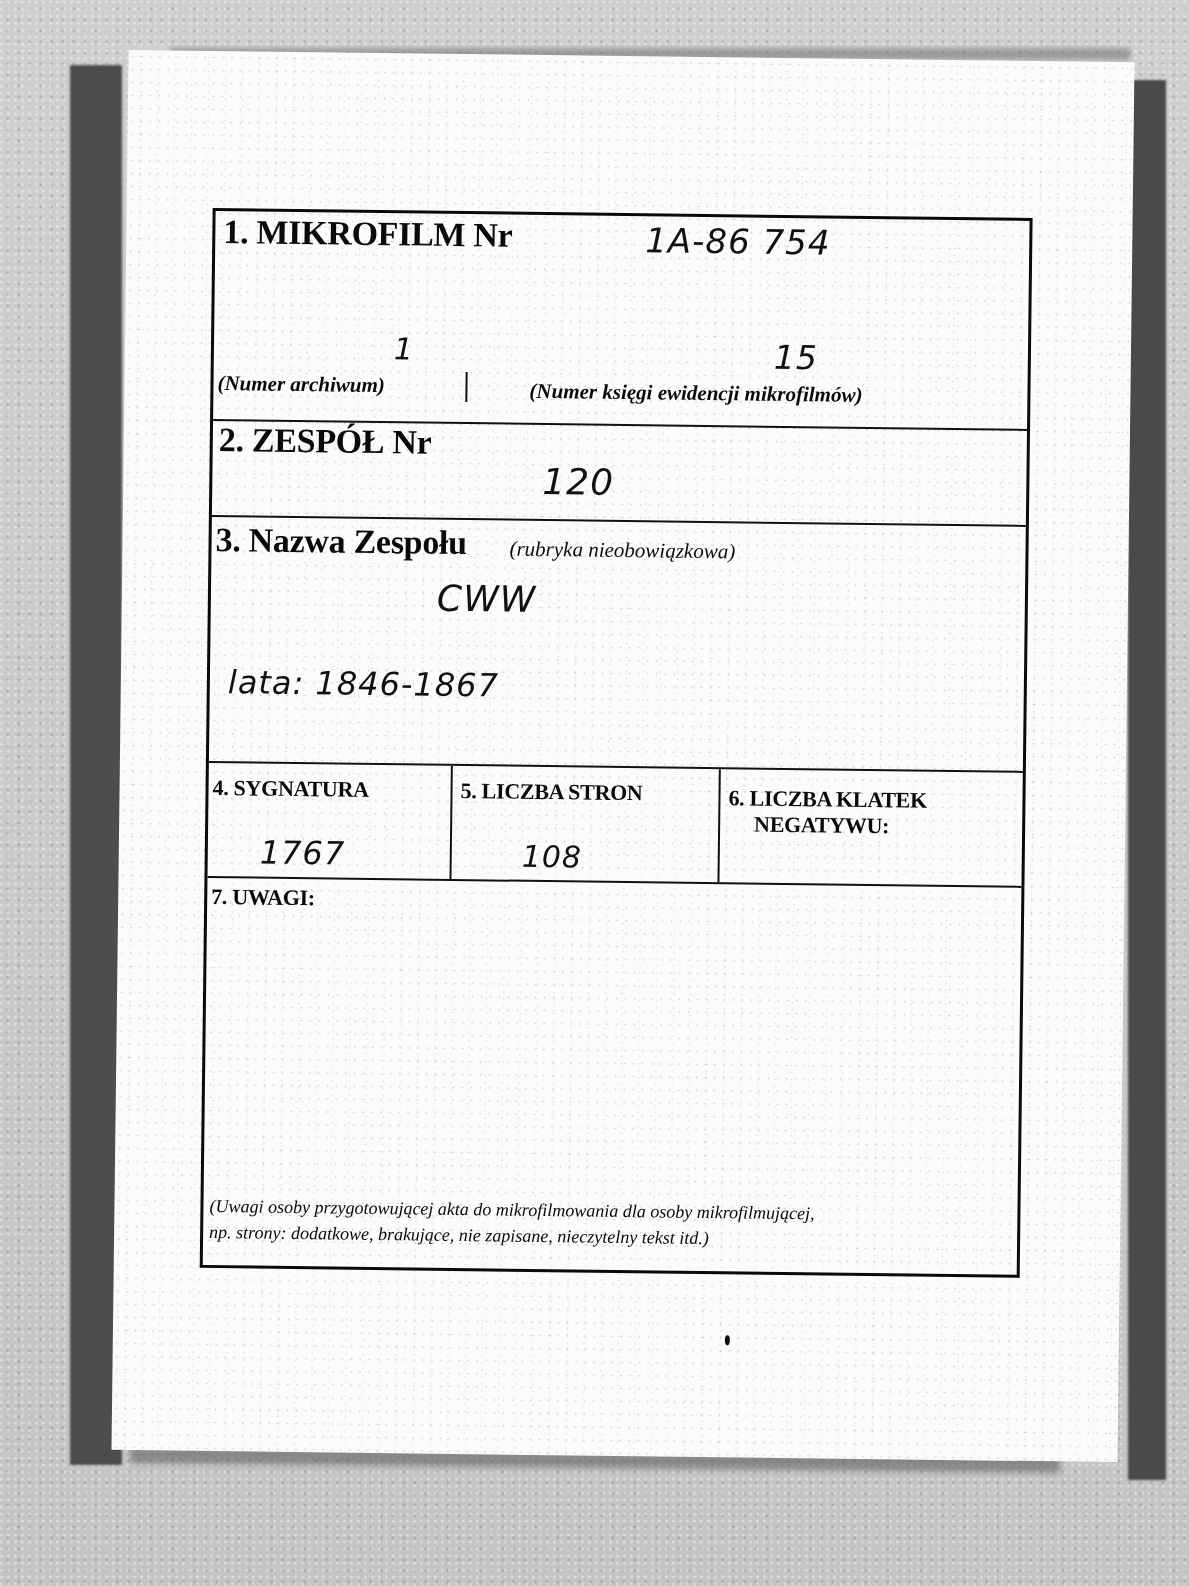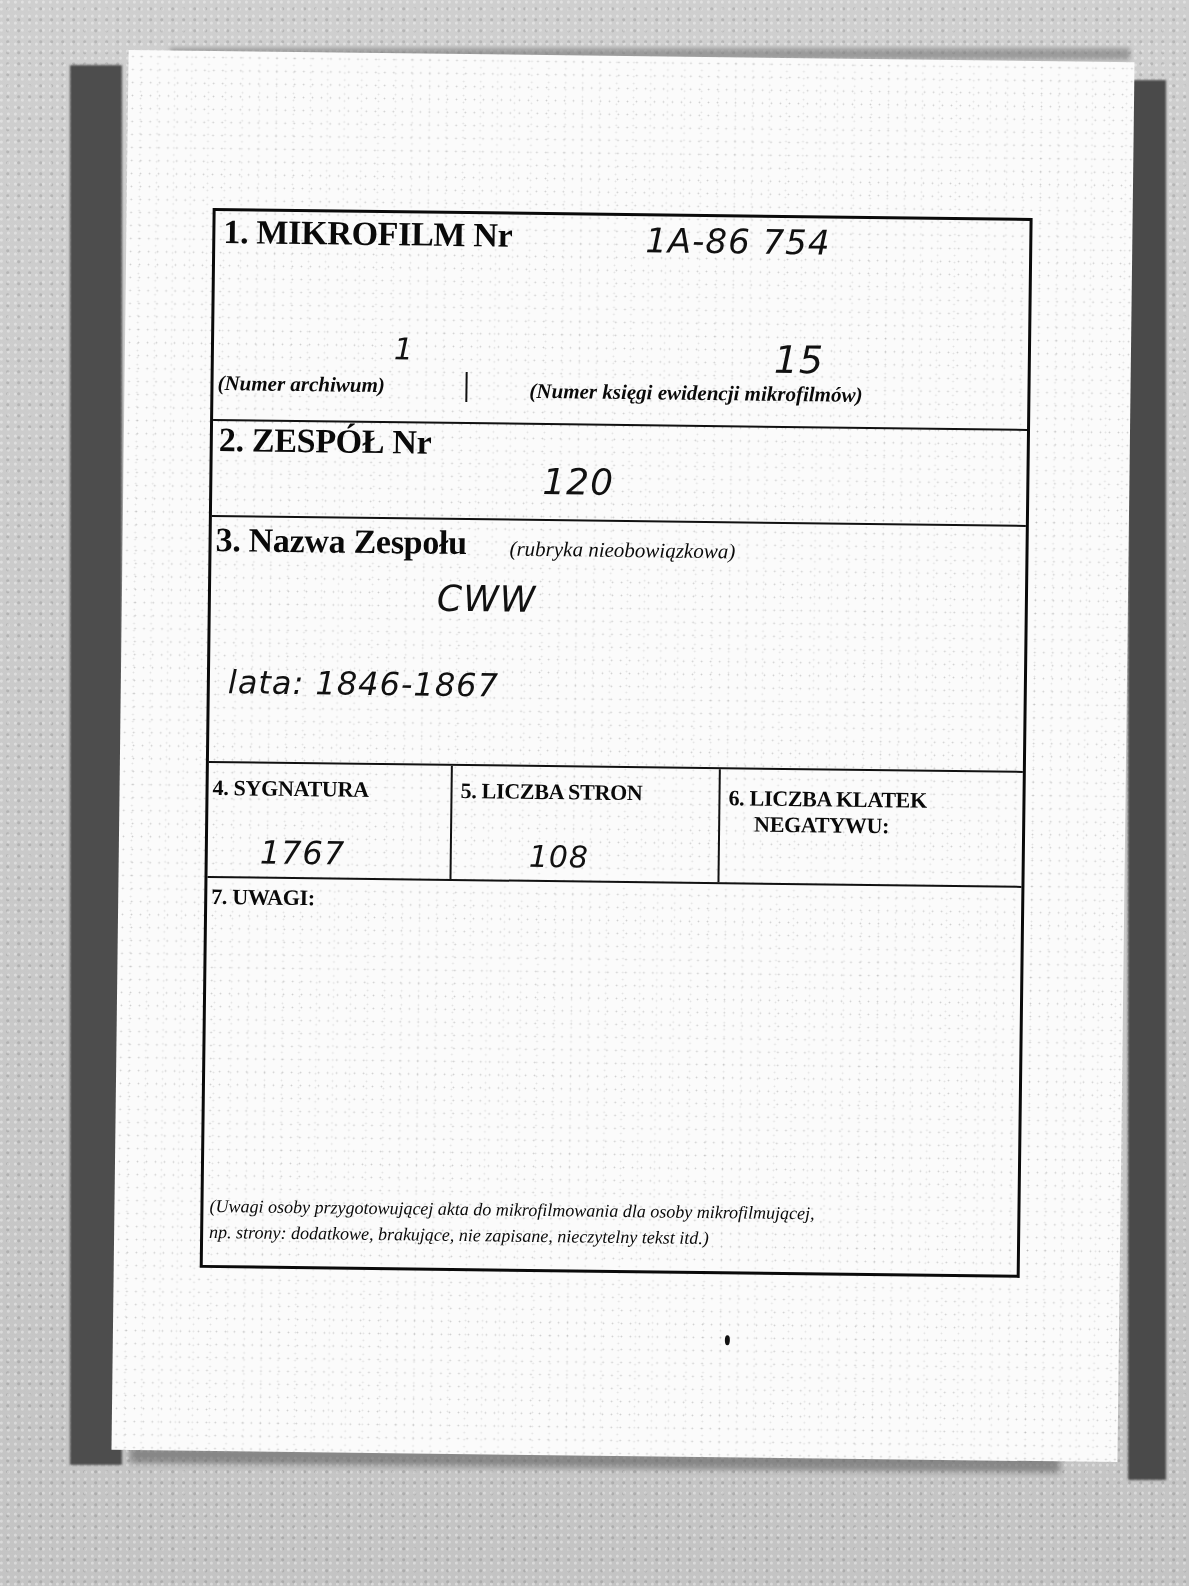--- a/index.html
+++ b/index.html
@@ -91,21 +91,21 @@
 <div class="shadow-right"></div>
 <div class="shadow-bottom"></div>
 
 <div class="paper">
   <div class="form">
 
     <div class="sec s1">
       <div class="head h-big" style="left:8px; top:2px;">1. MIKROFILM  Nr</div>
       <div class="hand" style="left:430px; top:4px; font-size:34px;">1A-86 754</div>
       <div class="hand" style="left:180px; top:118px; font-size:30px;">1</div>
-      <div class="hand" style="left:560px; top:120px; font-size:38px;">15</div>
+      <div class="hand" style="left:560px; top:120px; font-size:33px;">15</div>
       <div class="italic-note" style="left:4px; top:160px; font-size:21px; font-weight:bold;">(Numer archiwum)</div>
       <div class="divider-v" style="left:252px; top:158px; height:30px;"></div>
       <div class="italic-note" style="left:316px; top:164px; font-size:21px; font-weight:bold;">(Numer księgi ewidencji mikrofilmów)</div>
     </div>
 
     <div class="sec s2">
       <div class="head h-big" style="left:6px; top:0px;">2. ZESPÓŁ  Nr</div>
       <div class="hand" style="left:330px; top:36px; font-size:36px;">120</div>
     </div>
 
@@ -116,21 +116,21 @@
       <div class="hand" style="left:18px; top:146px; font-size:32px;">lata: 1846-1867</div>
     </div>
 
     <div class="sec s4">
       <div class="col" style="left:0; width:242px;">
         <div class="head h-mid" style="left:4px; top:12px;">4. SYGNATURA</div>
         <div class="hand" style="left:52px; top:70px; font-size:32px;">1767</div>
       </div>
       <div class="col" style="left:242px; width:268px;">
         <div class="head h-mid" style="left:8px; top:12px;">5. LICZBA  STRON</div>
-        <div class="hand" style="left:70px; top:72px; font-size:30px;margin-left:7px;">108</div>
+        <div class="hand" style="left:70px; top:72px; font-size:30px;">108</div>
       </div>
       <div class="col" style="left:510px; right:0;">
         <div class="head h-mid" style="left:8px; top:16px;">6. LICZBA  KLATEK</div>
         <div class="head h-mid" style="left:34px; top:42px;">NEGATYWU:</div>
       </div>
     </div>
 
     <div class="sec s7">
       <div class="head h-mid" style="left:4px; top:6px;">7. UWAGI:</div>
       <div class="italic-note" style="left:6px; top:318px; font-size:18px;">(Uwagi osoby przygotowującej akta do mikrofilmowania dla osoby mikrofilmującej,</div>

